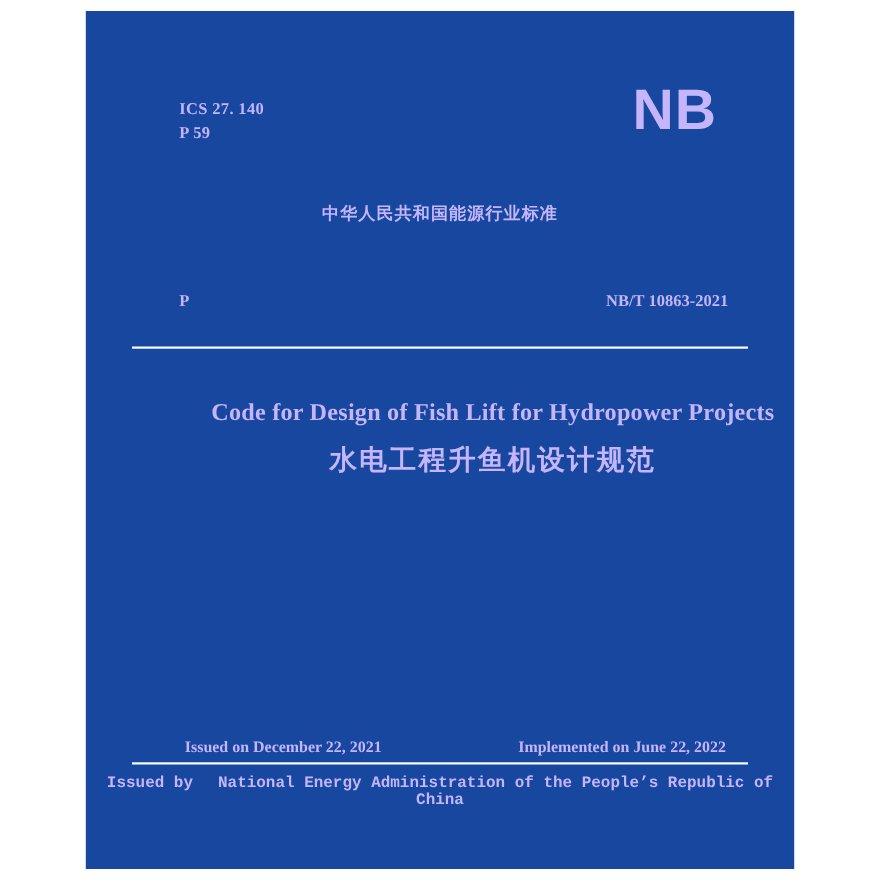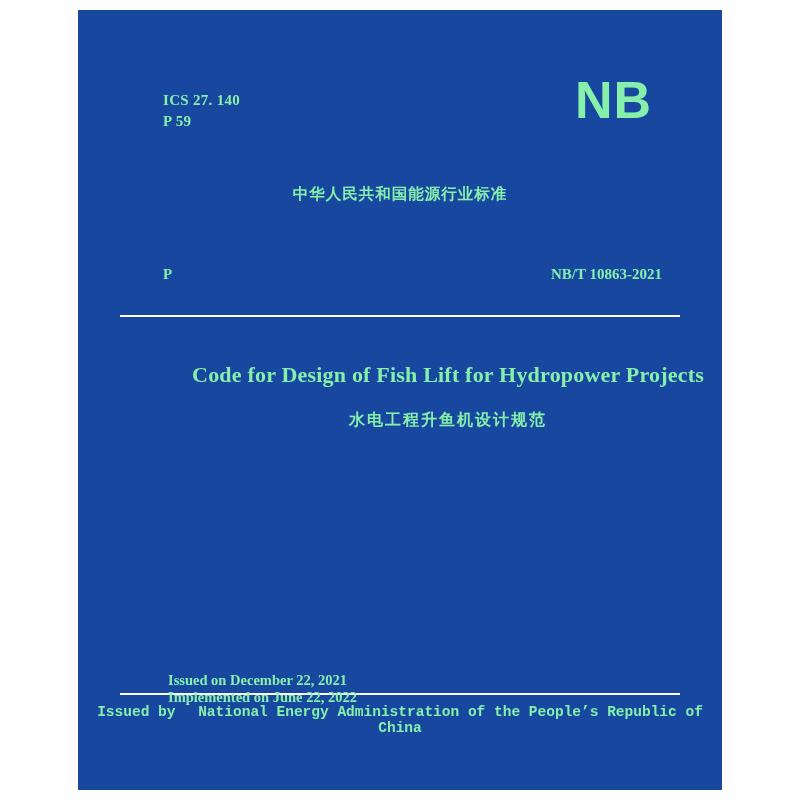--- a/index.html
+++ b/index.html
@@ -21,21 +21,21 @@
     background: #ffffff;
     overflow: hidden;
   }
   .cover {
     position: absolute;
     left: 78px;
     top: 10px;
     width: 644px;
     height: 780px;
     background: #17479e;
-    color: #86efac;
+    color: #c4b5fd;
   }
   
   .codes {
     position: absolute;
     left: 85px;
     top: 80px;
     font-family: "Liberation Serif", serif;
     font-weight: bold;
     font-size: 15px;
     line-height: 21px;
@@ -103,39 +103,38 @@
     padding-left: 48px;
   }
   .title-en {
     font-family: "Liberation Serif", serif;
     font-weight: bold;
     font-size: 22px;
     letter-spacing: 0.2px;
     line-height: 30px;
   }
   .title-cn {
-    font-family: Liberation Sans, sans-serif;
+    font-family: Liberation Mono, monospace;
     font-weight: bold;
-    font-size: 16px;
+    font-size: 25px;
     letter-spacing: 2px;
     line-height: 36px;
     margin-top: 12px;
     text-align: center;
   }
   .dates-row {
     position: absolute;
     left: 90px;
     right: 62px;
     top: 662px;
     display: flex;
     justify-content: space-between;
     font-family: "Liberation Serif", serif;
     font-weight: bold;
     font-size: 14.5px;
-    flex-direction: column;
   }
   .issued-by-row {
     position: absolute;
     left: 0;
     top: 694px;
     width: 644px;
     text-align: center;
     font-family: Liberation Mono, monospace;
     font-weight: bold;
     font-size: 14.5px;

